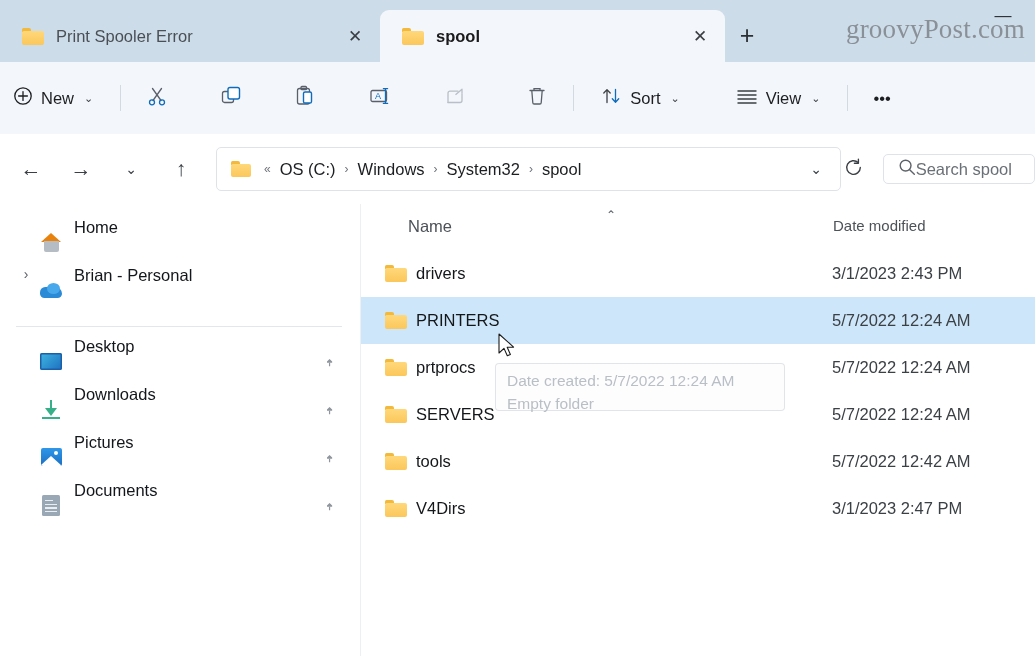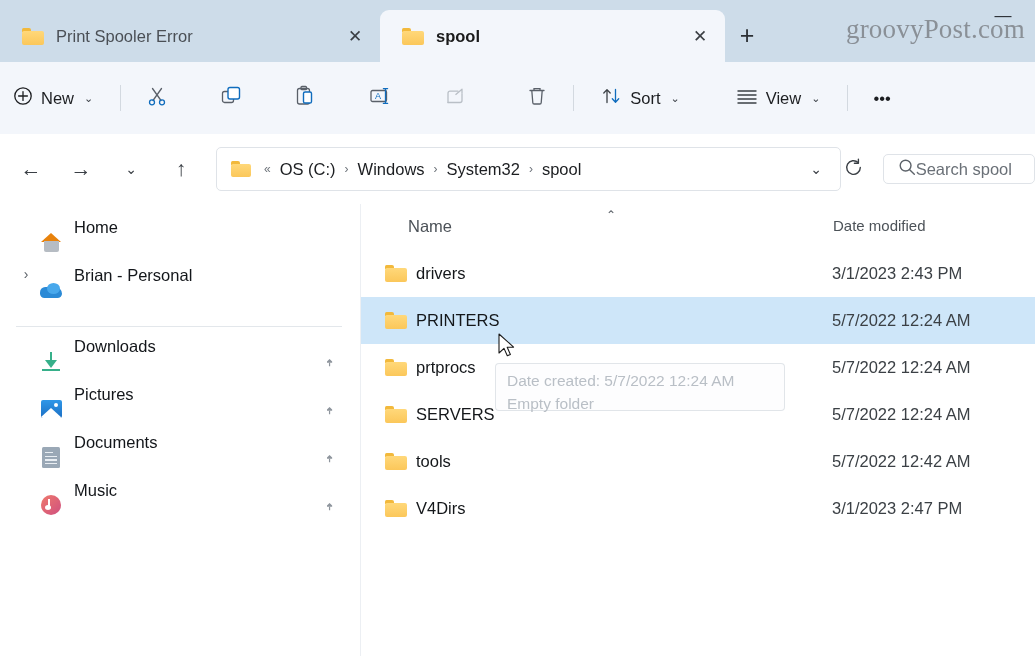--- a/index.html
+++ b/index.html
@@ -569,20 +569,33 @@
     <div class="nav-item">
       <span class="expander">›</span>
       <span class="nav-icon">
         <span class="ic-cloud"></span>
       </span>
       <span class="nav-label">Brian - Personal</span>
     </div>
 
     <div class="sb-divider"></div>
 
+    <div class="nav-item">
+      <span class="expander"></span>
+      <span class="nav-icon">
+          <span class="ic-desktop"></span>
+        </span>
+      <span class="nav-label">Desktop</span>
+      <span class="pin">
+        <svg width="15" height="15" viewBox="0 0 15 15" style="transform:rotate(-45deg)">
+          <path d="M7.5 1.2v5.3l2.6 2.6v1.2H4.9V9.1L7.5 6.5" fill="#8e959d"></path>
+          <path d="M7.5 10.3v3.5" stroke="#8e959d" stroke-width="1.2"></path>
+        </svg>
+      </span>
+    </div>
 
     <div class="nav-item">
       <span class="expander"></span>
       <span class="nav-icon">
         <span class="ic-down">
             <span class="shaft"></span>
             <span class="head"></span>
             <span class="base"></span>
           </span>
       </span>
@@ -621,33 +634,20 @@
       </span>
       <span class="nav-label">Documents</span>
       <span class="pin">
         <svg width="15" height="15" viewBox="0 0 15 15" style="transform:rotate(-45deg)">
           <path d="M7.5 1.2v5.3l2.6 2.6v1.2H4.9V9.1L7.5 6.5" fill="#8e959d"></path>
           <path d="M7.5 10.3v3.5" stroke="#8e959d" stroke-width="1.2"></path>
         </svg>
       </span>
     </div>
 
-    <div class="nav-item">
-      <span class="expander"></span>
-      <span class="nav-icon">
-          <span class="ic-music"></span>
-        </span>
-      <span class="nav-label">Music</span>
-      <span class="pin">
-        <svg width="15" height="15" viewBox="0 0 15 15" style="transform:rotate(-45deg)">
-          <path d="M7.5 1.2v5.3l2.6 2.6v1.2H4.9V9.1L7.5 6.5" fill="#8e959d"></path>
-          <path d="M7.5 10.3v3.5" stroke="#8e959d" stroke-width="1.2"></path>
-        </svg>
-      </span>
-    </div>
 
   </div>
 
   <div class="vdivider"></div>
 
   <div class="filelist">
 
     <div class="colheader">
       <span class="sortcaret">⌃</span>
       <span class="col-name">Name</span>

